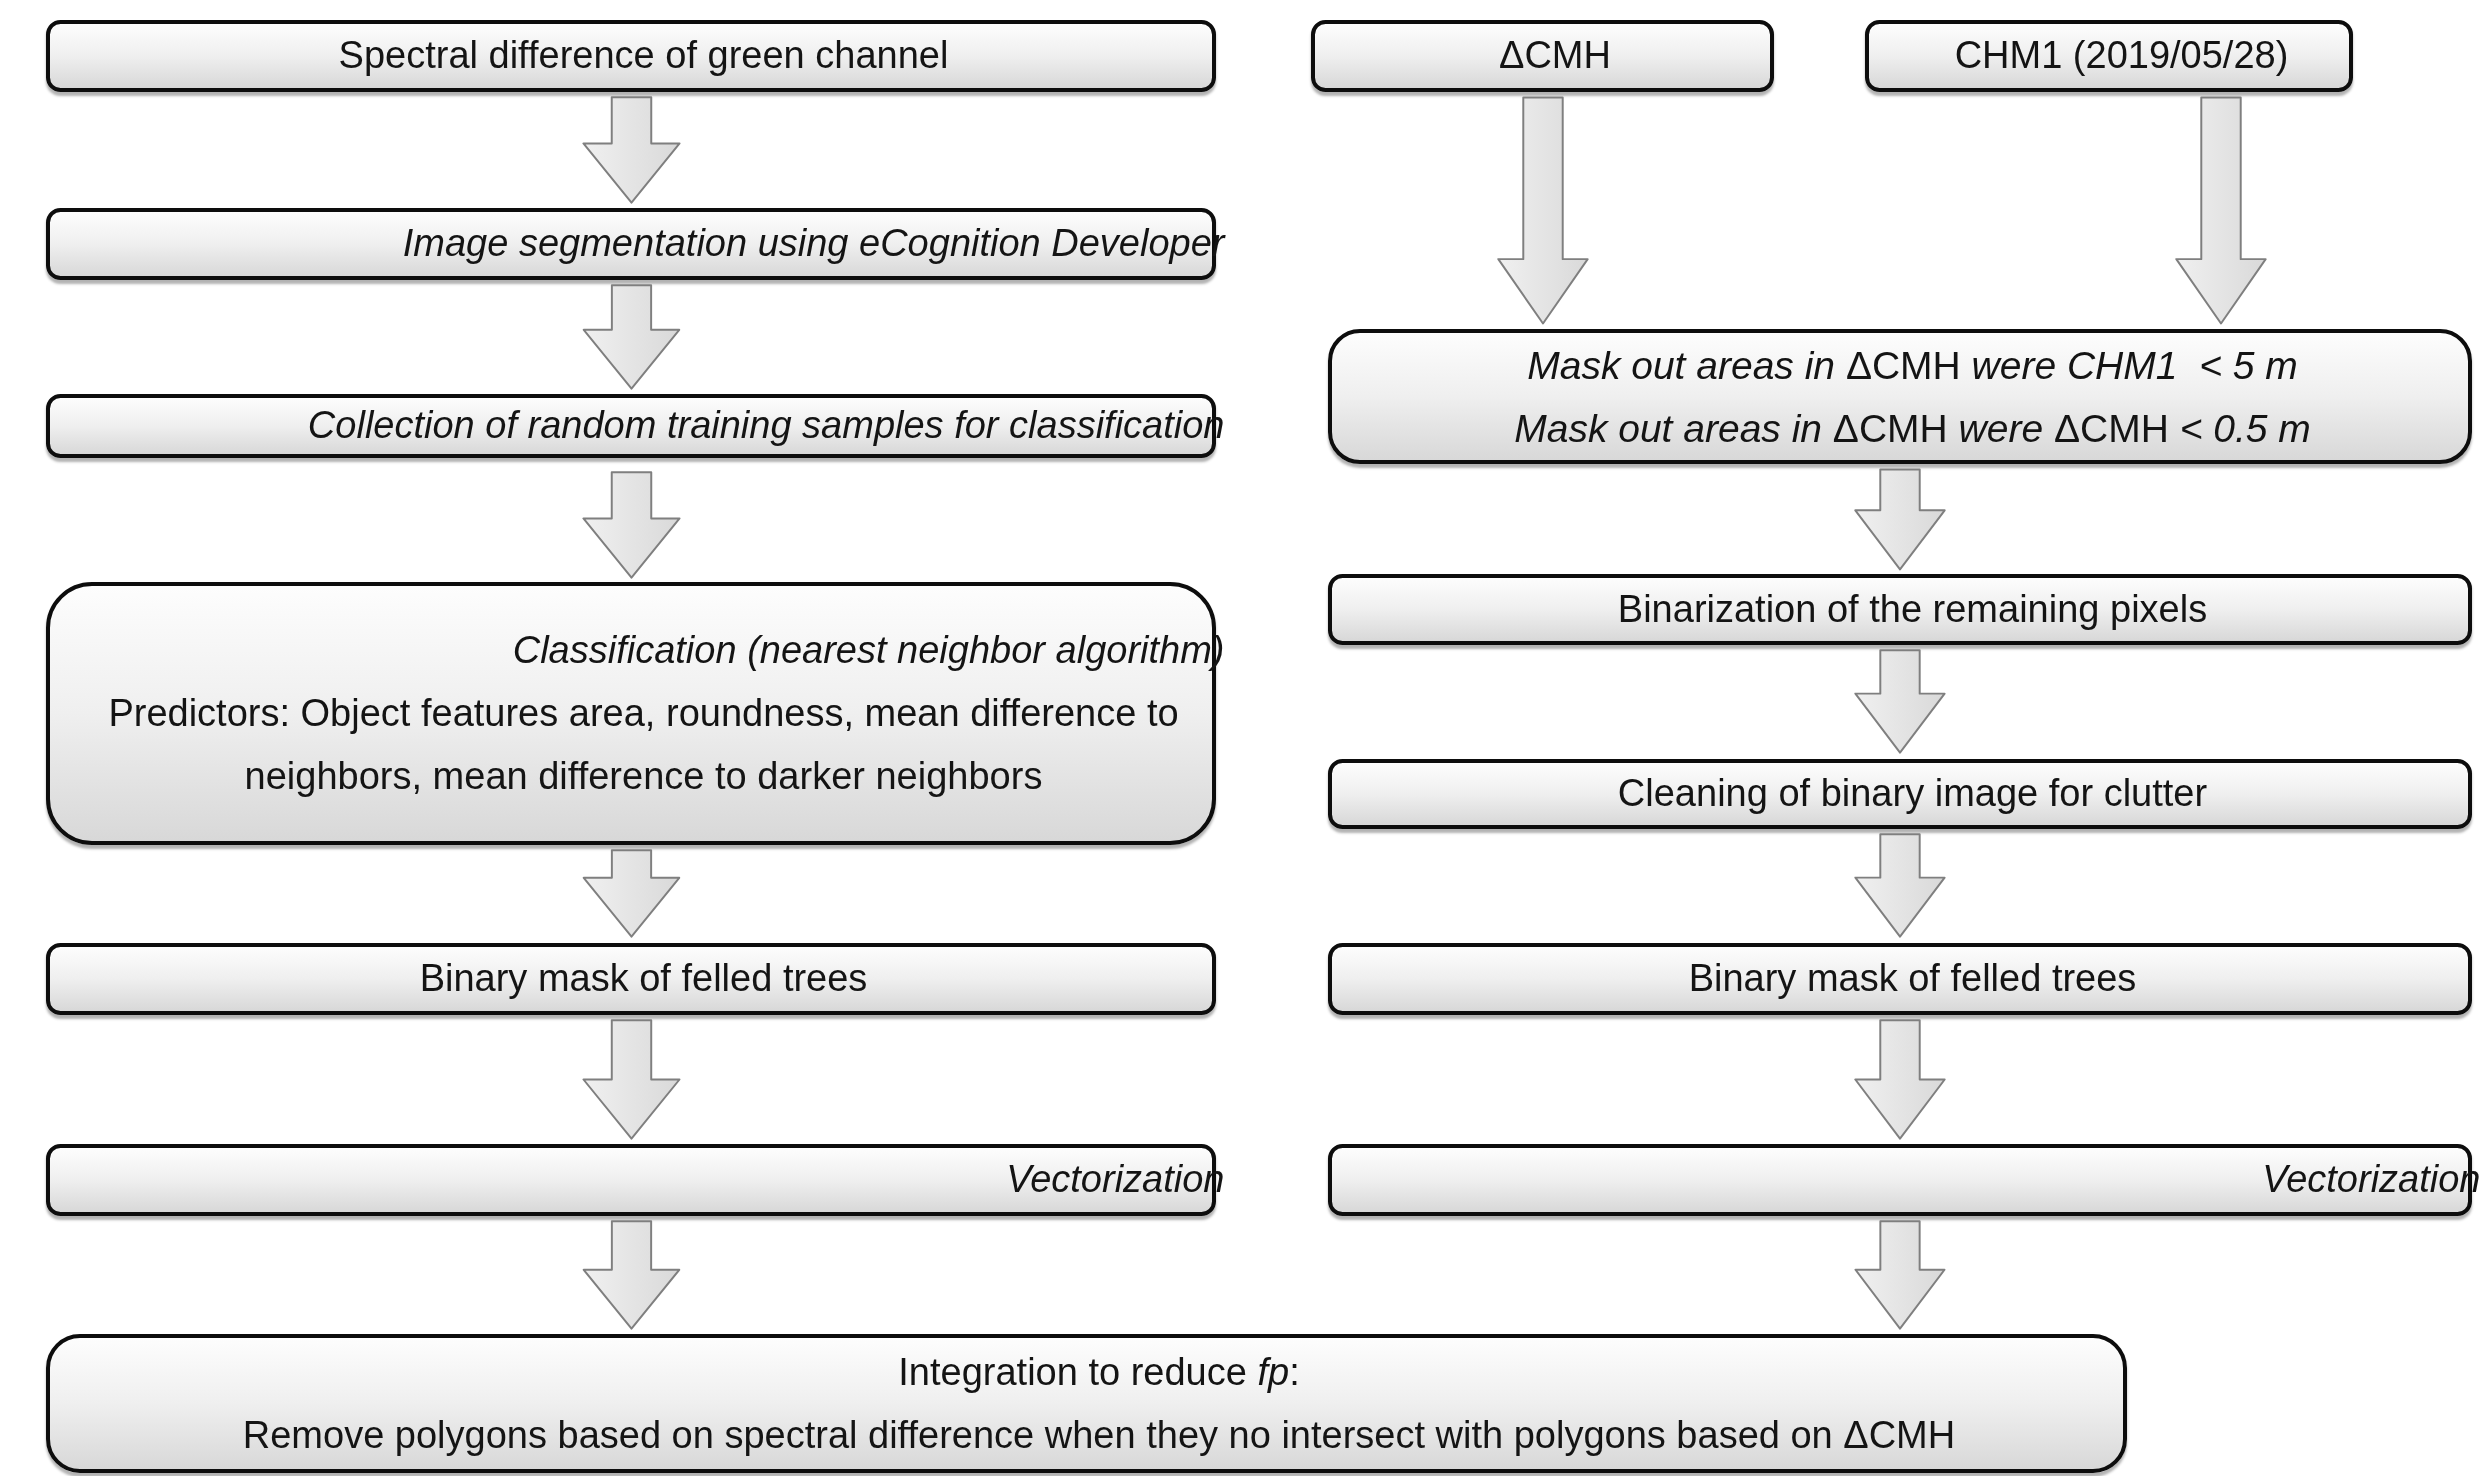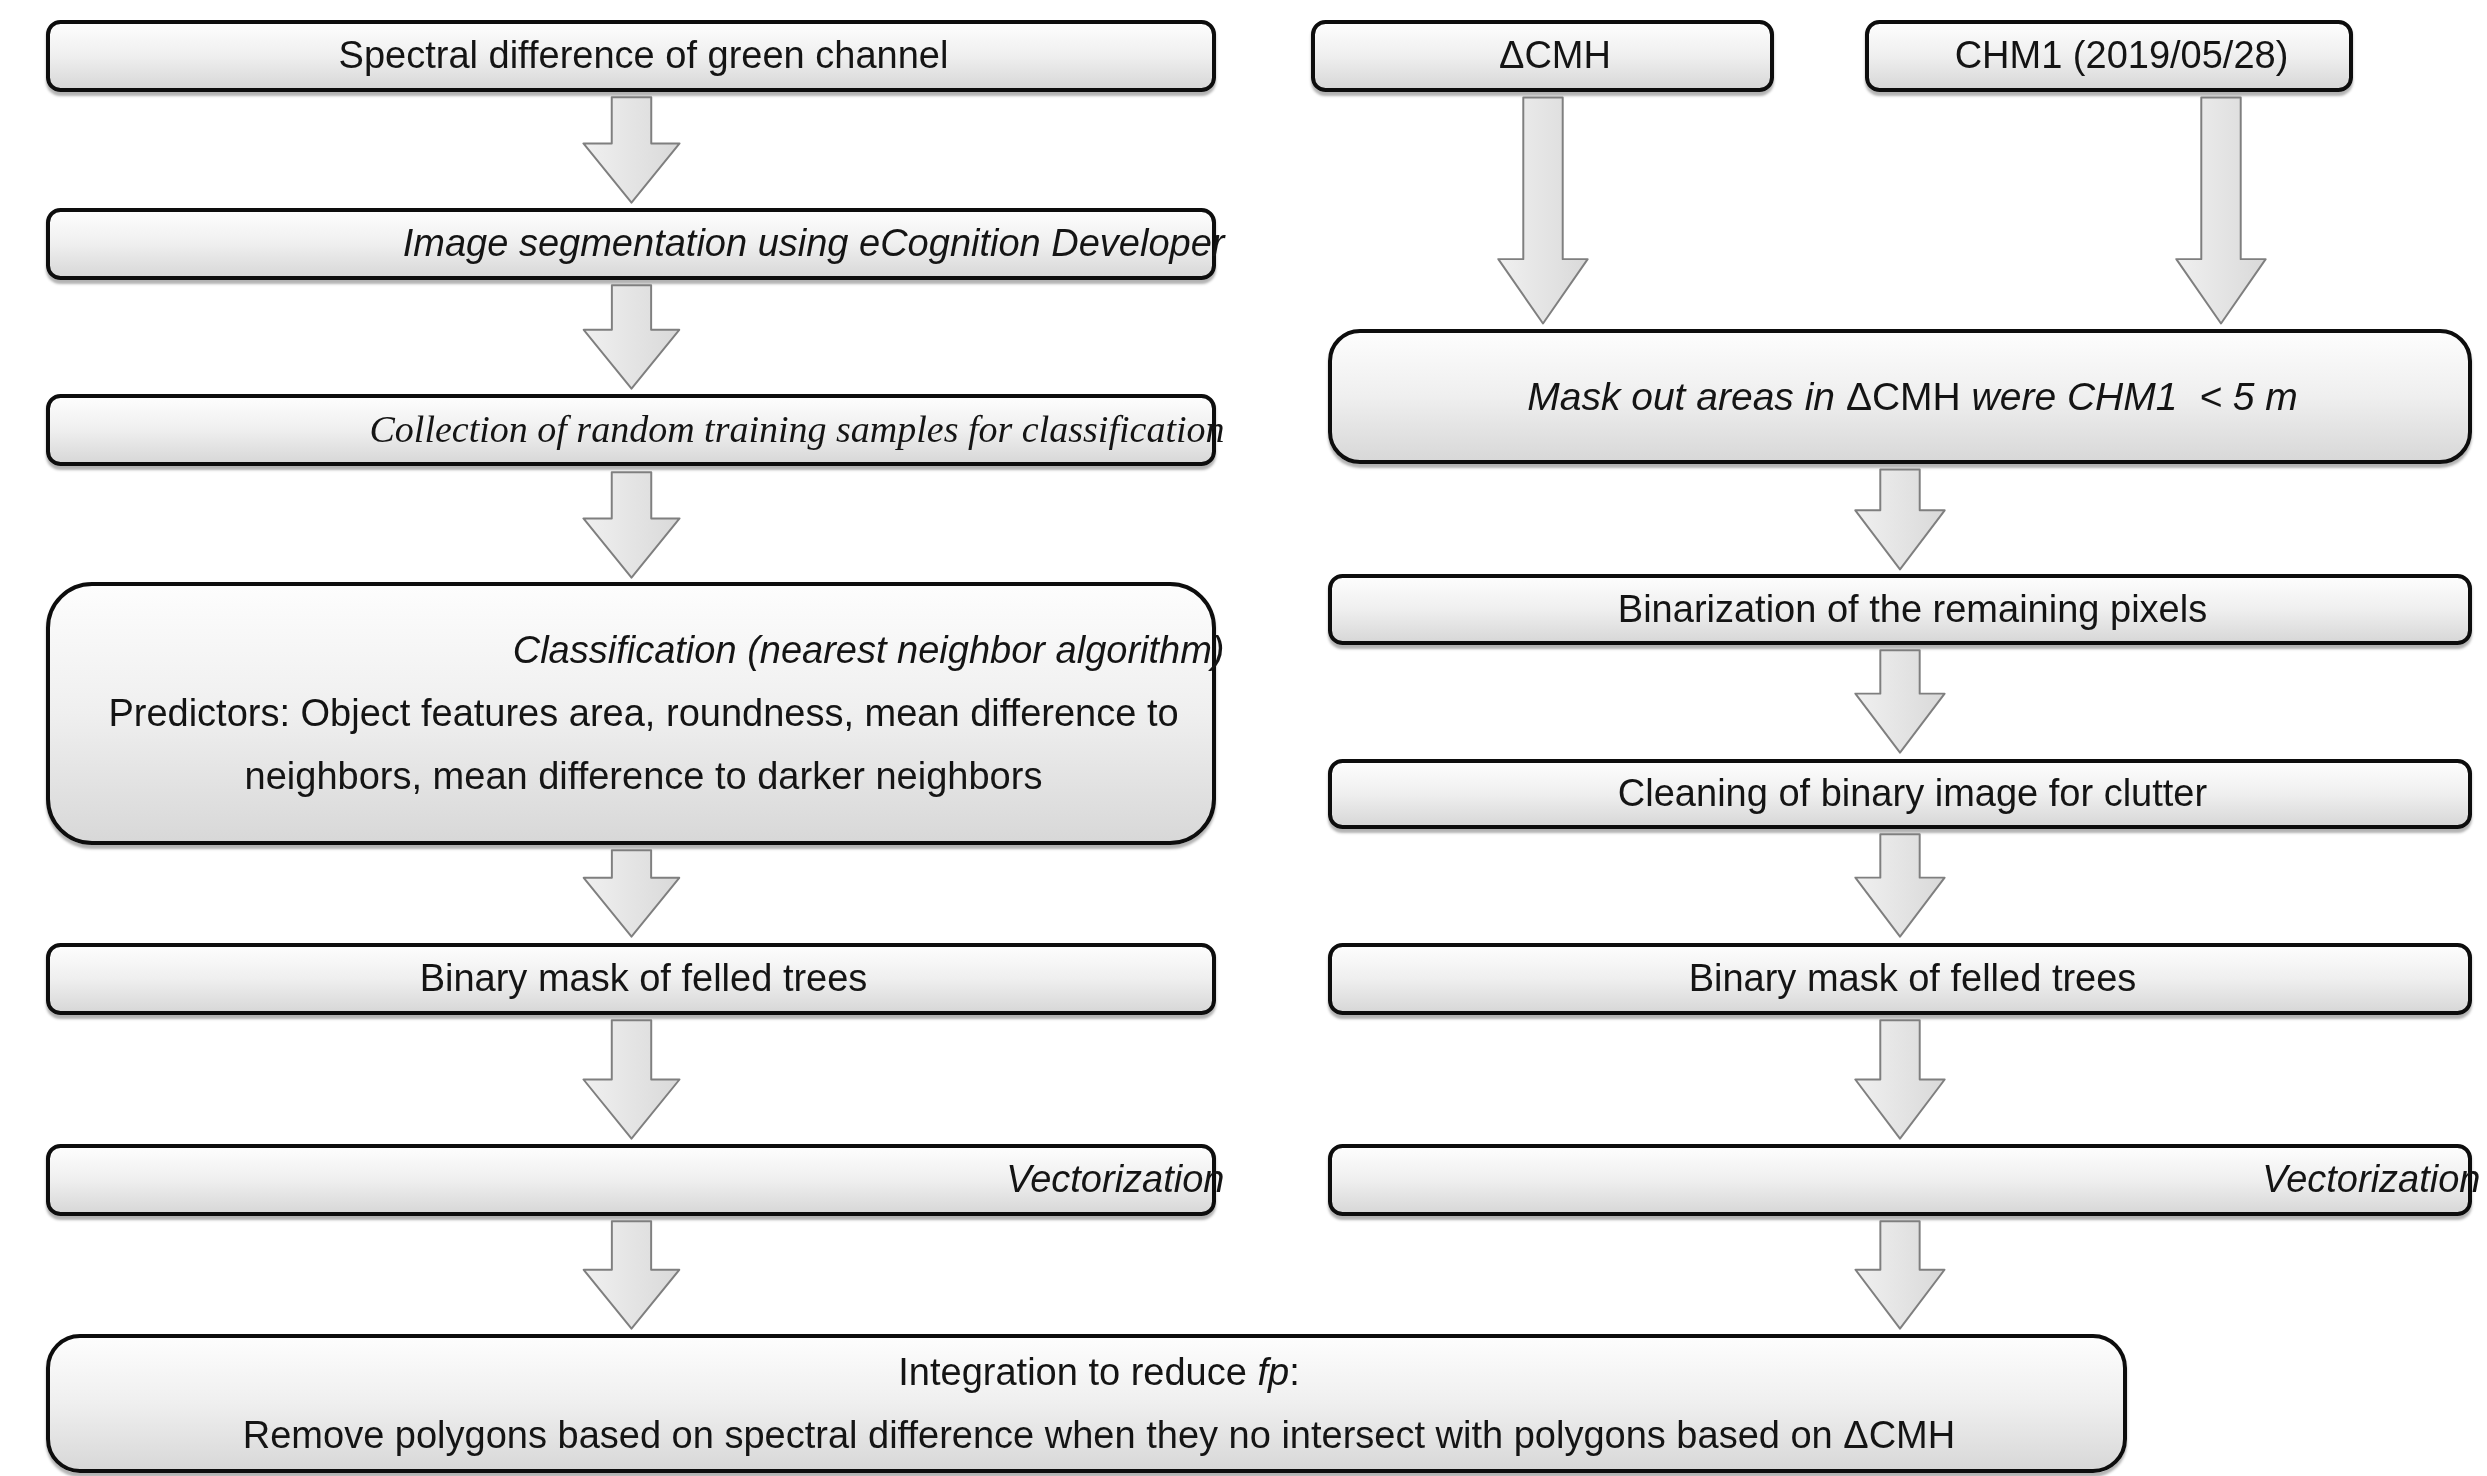--- a/index.html
+++ b/index.html
@@ -72,21 +72,21 @@
         <defs>
           <linearGradient id="ag1" x1="0" y1="0" x2="1" y2="0">
             <stop offset="0" stop-color="#f0f0f0"></stop>
             <stop offset="1" stop-color="#d9d9d9"></stop>
           </linearGradient>
         </defs>
         <polygon points="45,2 105,2 105,70 148,70 75,160 2,70 45,70" fill="url(#ag1)" stroke="#7f7f7f" stroke-width="3" stroke-linejoin="round"></polygon>
       </svg>
     </div>
 
-  <div class="box" style="left:46px; top:394px; width:1170px; height:72px;font-family:Liberation Serif, serif;">
+  <div class="box" style="left:46px; top:394px; width:1170px; height:64px;">
     <span class="line it">Collection of random training samples for classification</span>
   </div>
 
   <div class="arrow" style="left:582px; top:471px; width:99px; height:108px;">
       <svg width="99" height="108" viewBox="0 0 150 164">
         <defs>
           <linearGradient id="ag2" x1="0" y1="0" x2="1" y2="0">
             <stop offset="0" stop-color="#f0f0f0"></stop>
             <stop offset="1" stop-color="#d9d9d9"></stop>
           </linearGradient>
@@ -171,20 +171,21 @@
             <stop offset="0" stop-color="#f0f0f0"></stop>
             <stop offset="1" stop-color="#d9d9d9"></stop>
           </linearGradient>
         </defs>
         <polygon points="40,2 100,2 100,248 138,248 70,346 2,248 40,248" fill="url(#ag7)" stroke="#7f7f7f" stroke-width="3" stroke-linejoin="round"></polygon>
       </svg>
     </div>
 
   <div class="box" style="left:1328px; top:329px; width:1144px; height:135px; border-radius:32px;">
     <div class="line mask-line"><span class="it">Mask out areas in </span><span>ΔCMH</span><span class="it"> were CHM1  &lt; 5 m</span></div>
+    <div class="line mask-line"><span class="it">Mask out areas in </span><span>ΔCMH</span><span class="it"> were </span><span>ΔCMH</span><span class="it"> &lt; 0.5 m</span></div>
   </div>
 
   <div class="arrow" style="left:1854px; top:468px; width:92px; height:103px;">
       <svg width="92" height="103" viewBox="0 0 140 156">
         <defs>
           <linearGradient id="ag8" x1="0" y1="0" x2="1" y2="0">
             <stop offset="0" stop-color="#f0f0f0"></stop>
             <stop offset="1" stop-color="#d9d9d9"></stop>
           </linearGradient>
         </defs>

